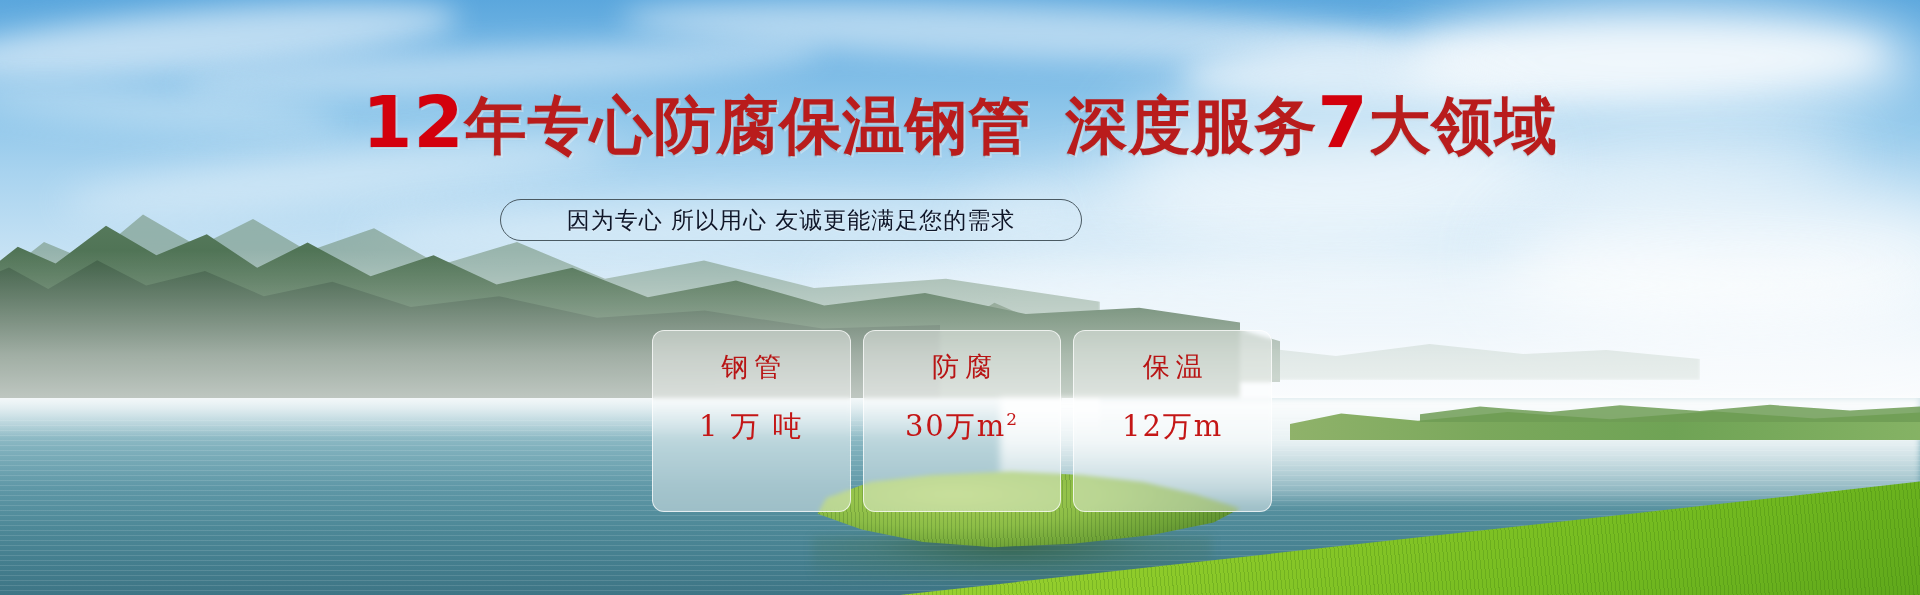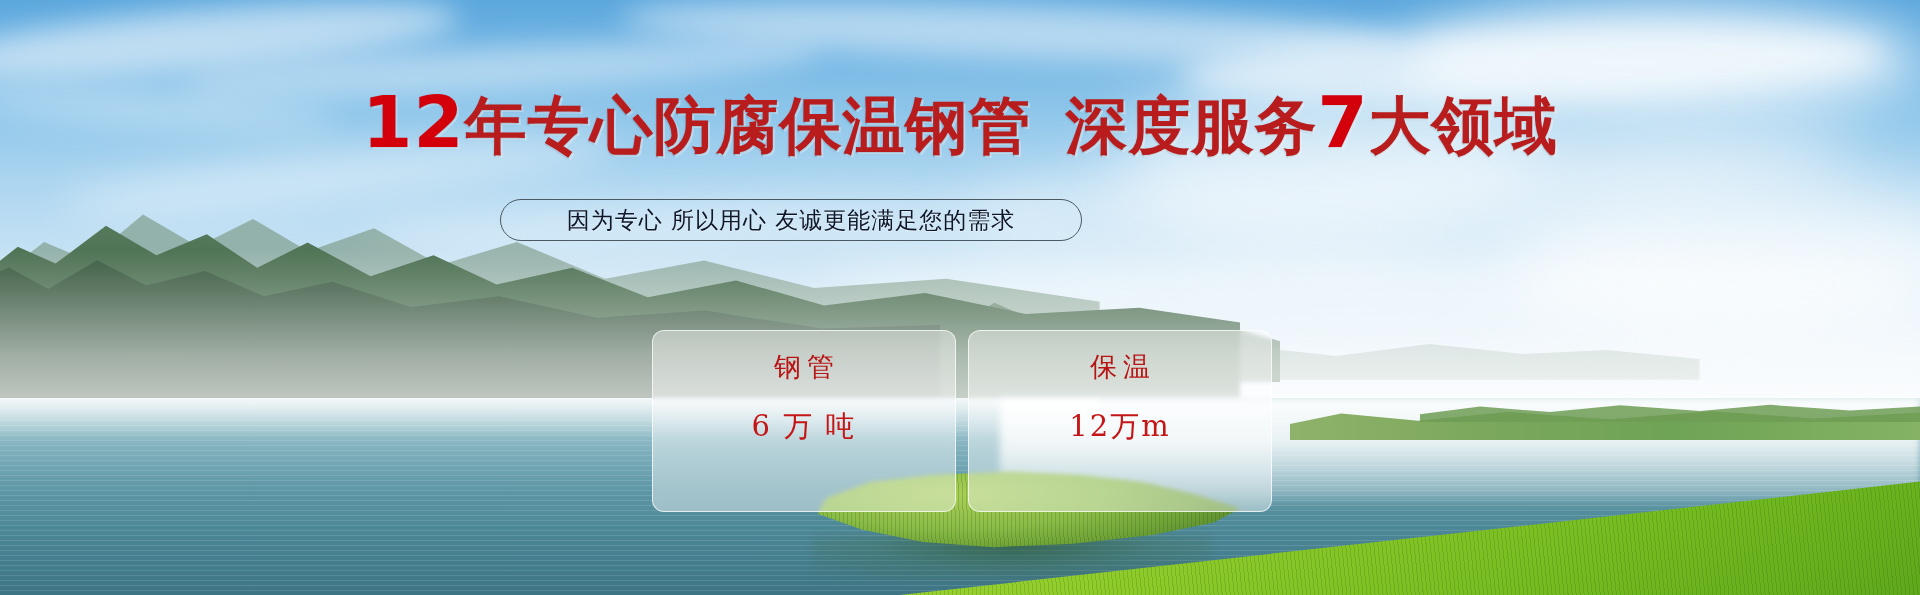--- a/index.html
+++ b/index.html
@@ -285,23 +285,27 @@
   </div>
 
   <div class="subtitle-pill">
     <span>因为专心 所以用心  友诚更能满足您的需求</span>
   </div>
 
   <div class="cards">
 
     <div class="card">
       <div class="card-title">钢管</div>
-      <div class="card-value"><span>6 万 吨</span></div>
+      <div class="card-value"><span>1 万 吨</span></div>
     </div>
 
+    <div class="card">
+      <div class="card-title">防腐</div>
+      <div class="card-value"><span>30万m</span><sup>2</sup></div>
+    </div>
 
     <div class="card">
       <div class="card-title">保温</div>
       <div class="card-value"><span>12万m</span></div>
     </div>
 
   </div>
 
 </div>
 

